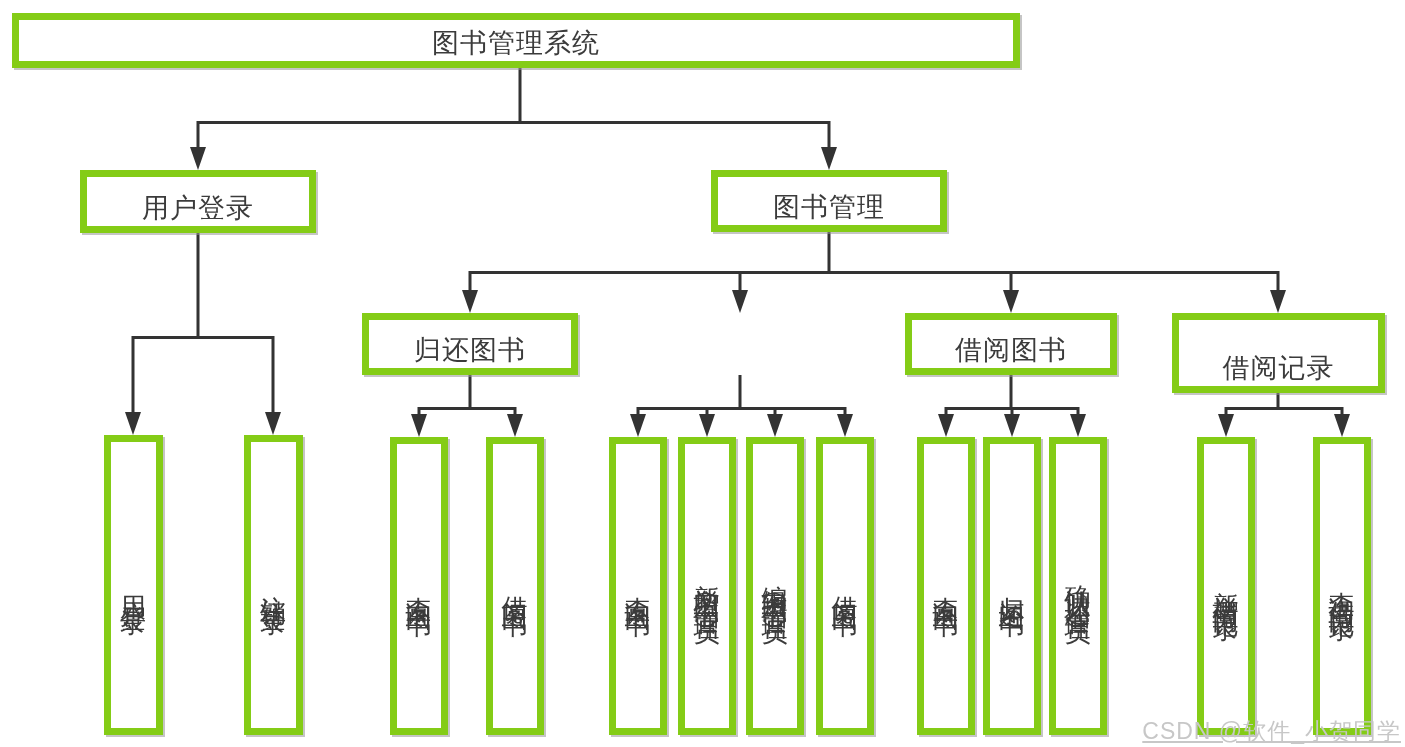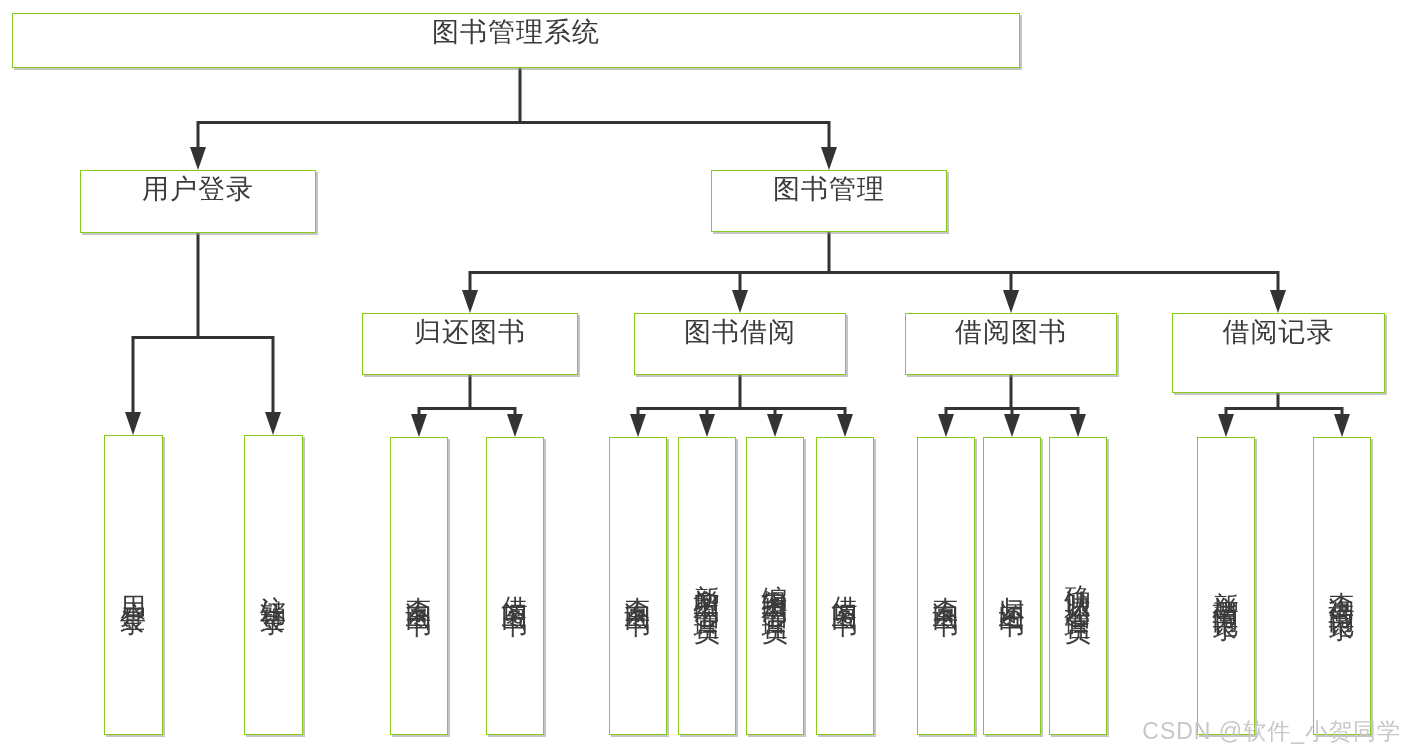--- a/index.html
+++ b/index.html
@@ -14,24 +14,24 @@
   #wires {
     position: absolute;
     left: 0; top: 0;
     width: 1405px; height: 747px;
     z-index: 1;
   }
   .node {
     position: absolute;
     box-sizing: border-box;
     background: #ffffff;
-    border: 1px solid #84cc16;
+    border: 7px solid #84cc16;
     box-shadow: 2px 2px 0 rgba(150,150,150,0.55);
     display: flex;
-    align-items: flex-start;
+    align-items: flex-end;
     justify-content: center;
     color: #3b3b3b;
     z-index: 2;
   }
   .hnode { font-size: 27px; letter-spacing: 1px; }
   .leaf { font-size: 26px; }
   .leaf .vtext {
     writing-mode: vertical-rl;
     text-orientation: mixed;
     letter-spacing: 5px;
@@ -40,20 +40,21 @@
   }
   #watermark {
     position: absolute;
     right: 4px;
     top: 716px;
     z-index: 5;
     font-size: 23px;
     color: #c7c7c7;
     letter-spacing: 1px;
     white-space: nowrap;
+    text-decoration: underline;
   }
 </style>
 </head>
 <body>
 
 <div id="canvas">
 
   <svg id="wires" viewBox="0 0 1405 747" xmlns="http://www.w3.org/2000/svg">
     <g stroke="#333333" stroke-width="3" fill="none">
 
@@ -101,23 +102,20 @@
   <div class="node hnode" style="left:80px; top:170px; width:236px; height:63px;">
     <span>用户登录</span>
   </div>
   <div class="node hnode" style="left:711px; top:170px; width:236px; height:62px;">
     <span>图书管理</span>
   </div>
 
   <div class="node hnode" style="left:362px; top:313px; width:216px; height:62px;">
     <span>归还图书</span>
   </div>
-  <div class="node hnode" style="left:634px; top:313px; width:212px; height:62px;">
-    <span>图书借阅</span>
-  </div>
   <div class="node hnode" style="left:905px; top:313px; width:212px; height:62px;">
     <span>借阅图书</span>
   </div>
   <div class="node hnode" style="left:1172px; top:313px; width:213px; height:80px;">
     <span>借阅记录</span>
   </div>
 
   <div class="node leaf" style="left:104px; top:435px; width:59px; height:300px;">
     <span class="vtext">用户登录</span>
   </div>

